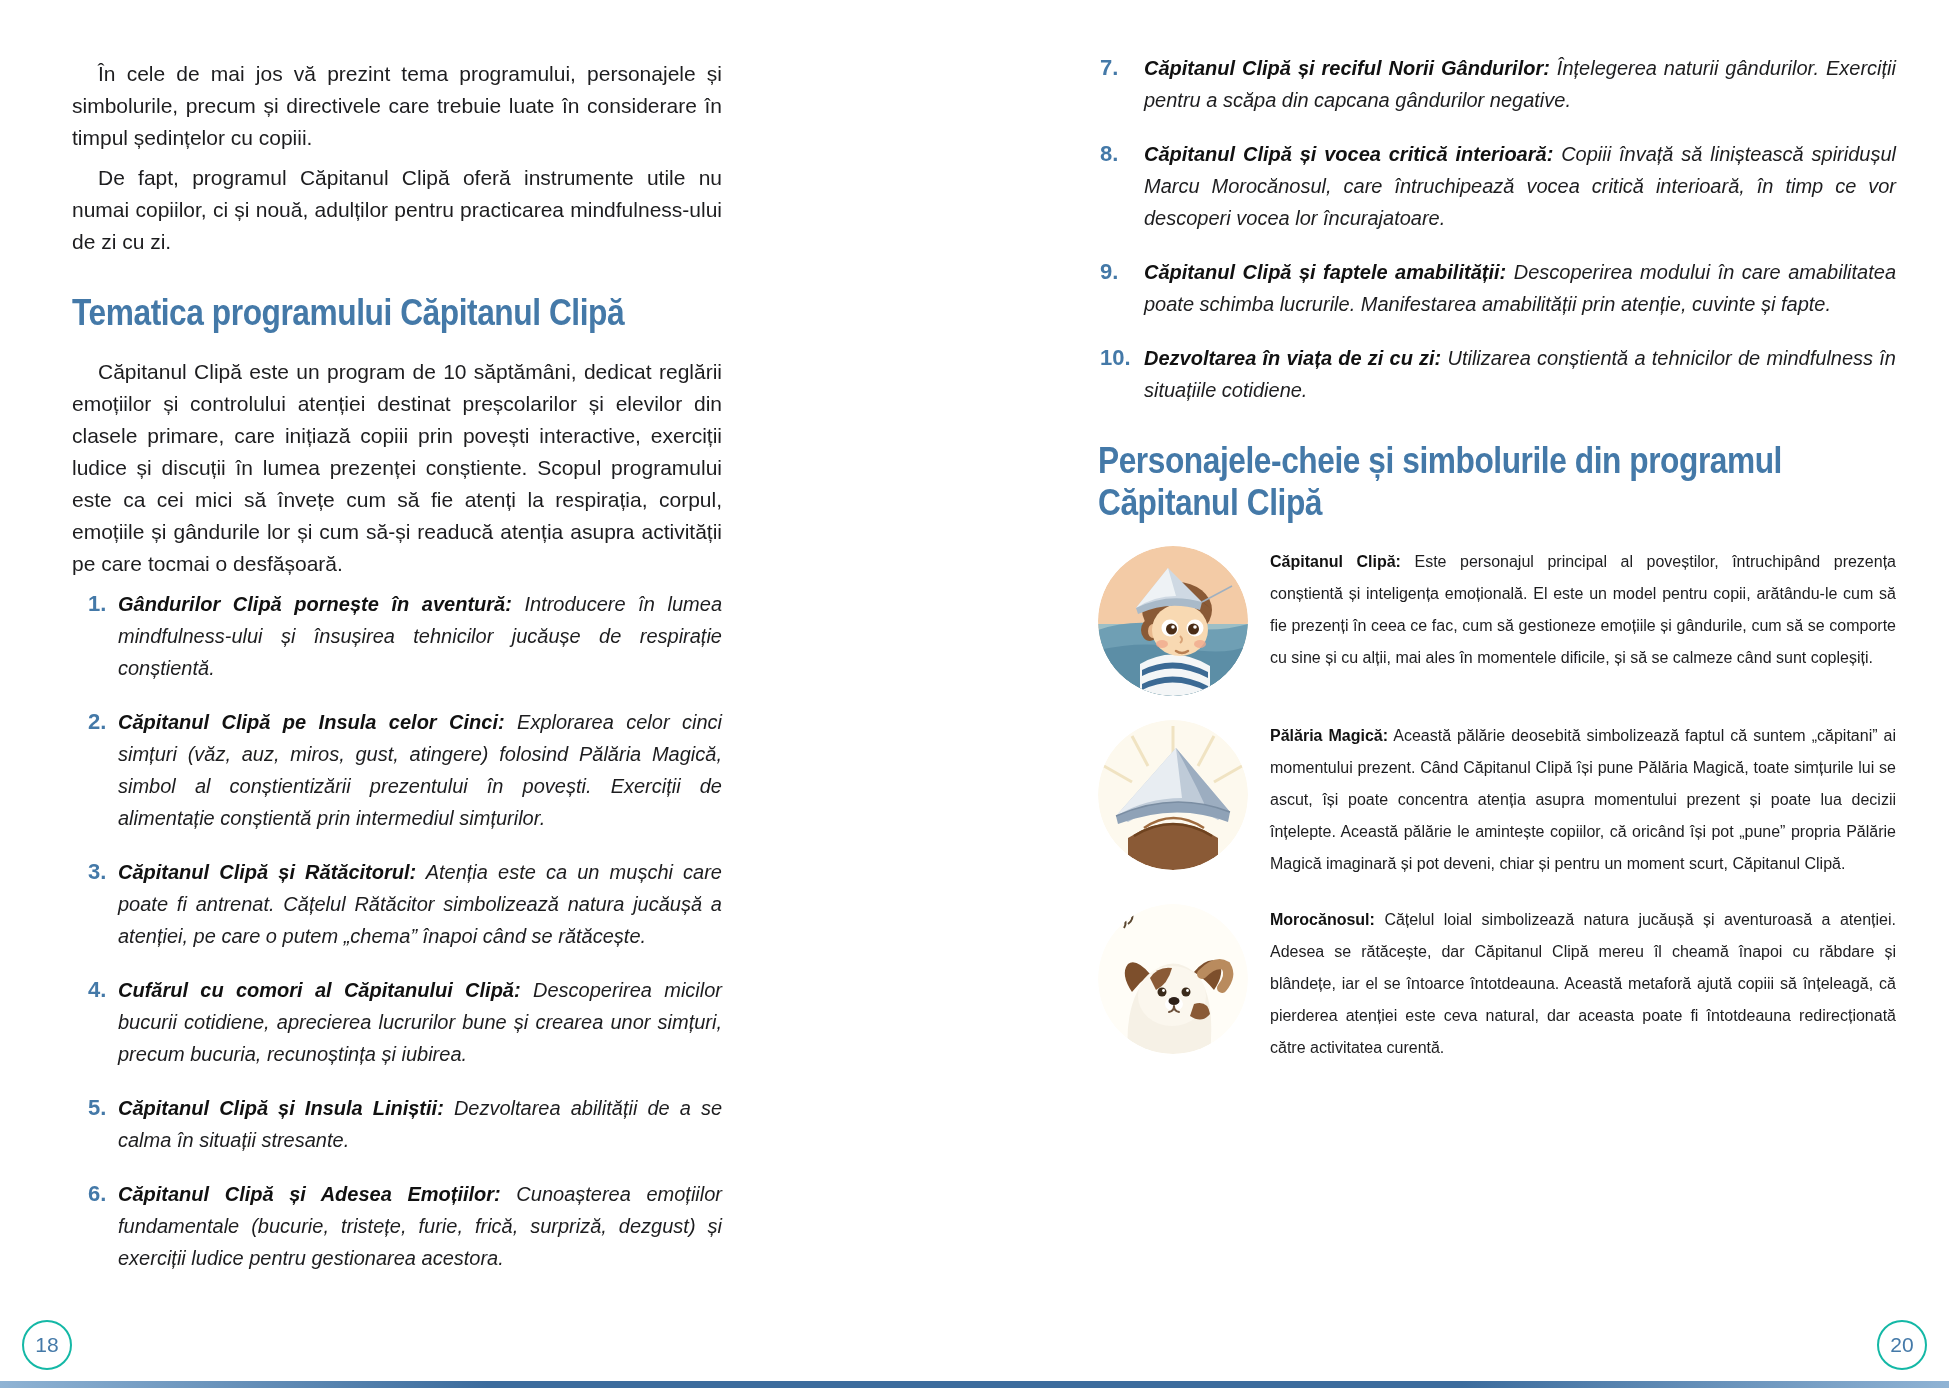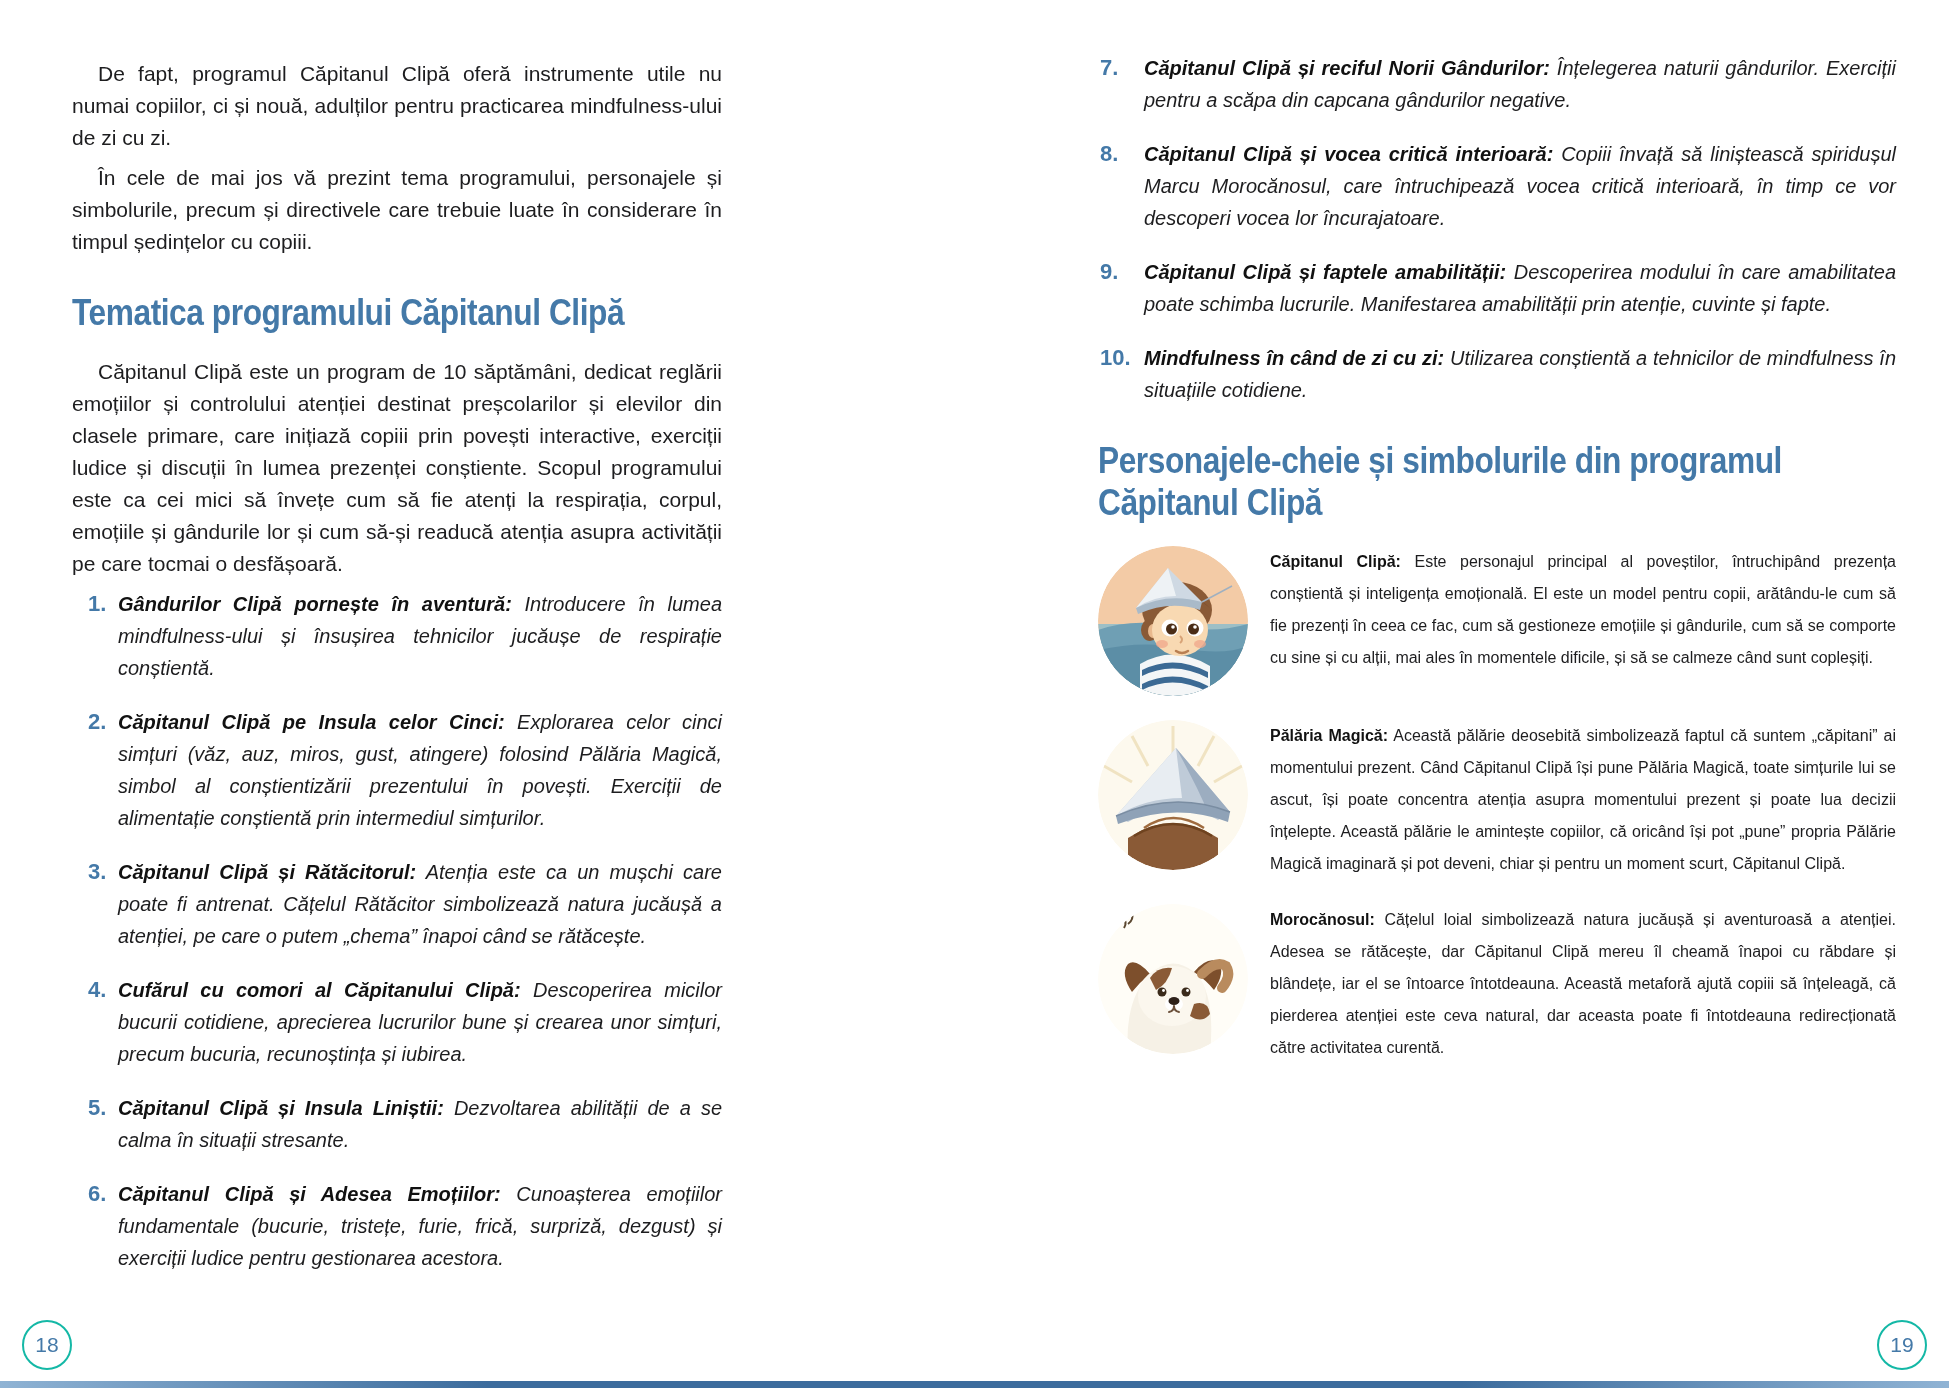--- a/index.html
+++ b/index.html
@@ -45,22 +45,22 @@
 
   .bottom-bar{
     position:absolute;left:0;bottom:0;width:1949px;height:7px;
     background:linear-gradient(to right,#8fb3d4 0%,#3c6c9d 25%,#3c6c9d 75%,#8fb3d4 100%);
   }
 </style>
 </head>
 <body>
 
 <div class="page page-left">
+  <p class="body">În cele de mai jos vă prezint tema programului, personajele și simbolurile, precum și directivele care trebuie luate în considerare în timpul ședințelor cu copiii.</p>
   <p class="body">De fapt, programul Căpitanul Clipă oferă instrumente utile nu numai copiilor, ci și nouă, adulților pentru practicarea mindfulness-ului de zi cu zi.</p>
-  <p class="body">În cele de mai jos vă prezint tema programului, personajele și simbolurile, precum și directivele care trebuie luate în considerare în timpul ședințelor cu copiii.</p>
 
   <h1 class="section">Tematica programului Căpitanul Clipă</h1>
 
   <p class="body">Căpitanul Clipă este un program de 10 săptămâni, dedicat reglării emoțiilor și controlului atenției destinat preșcolarilor și elevilor din clasele primare, care inițiază copiii prin povești interactive, exerciții ludice și discuții în lumea prezenței conștiente. Scopul programului este ca cei mici să învețe cum să fie atenți la respirația, corpul, emoțiile și gândurile lor și cum să-și readucă atenția asupra activității pe care tocmai o desfășoară.</p>
 
 
   <div class="item">
     <span class="num">1.</span>
     <p><b>Gândurilor Clipă pornește în aventură:</b> <span>Introducere în lumea mindfulness-ului și însușirea tehnicilor jucăușe de respirație conștientă.</span></p>
   </div>
@@ -94,21 +94,21 @@
   <div class="item">
     <span class="num">8.</span>
     <p><b>Căpitanul Clipă și vocea critică interioară:</b> <span>Copiii învață să liniștească spiridușul Marcu Morocănosul, care întruchipează vocea critică interioară, în timp ce vor descoperi vocea lor încurajatoare.</span></p>
   </div>
   <div class="item">
     <span class="num">9.</span>
     <p><b>Căpitanul Clipă și faptele amabilității:</b> <span>Descoperirea modului în care amabilitatea poate schimba lucrurile. Manifestarea amabilității prin atenție, cuvinte și fapte.</span></p>
   </div>
   <div class="item">
     <span class="num">10.</span>
-    <p><b>Mindfulness în când de zi cu zi:</b> <span>Utilizarea conștientă a tehnicilor de mindfulness în situațiile cotidiene.</span></p>
+    <p><b>Dezvoltarea în viața de zi cu zi:</b> <span>Utilizarea conștientă a tehnicilor de mindfulness în situațiile cotidiene.</span></p>
   </div>
 
   <h1 class="section wrap">Personajele-cheie și simbolurile din programul Căpitanul Clipă</h1>
 
   <div class="char">
     <div class="char-img">
       <svg viewBox="0 0 150 150" xmlns="http://www.w3.org/2000/svg">
         <defs>
             <clipPath id="cc1">
               <circle cx="75" cy="75" r="75"></circle>
@@ -208,16 +208,16 @@
       </svg>
     </div>
     <p><b>Morocănosul:</b> <span>Cățelul loial simbolizează natura jucăușă și aventuroasă a atenției. Adesea se rătăcește, dar Căpitanul Clipă mereu îl cheamă înapoi cu răbdare și blândețe, iar el se întoarce întotdeauna. Această metaforă ajută copiii să înțeleagă, că pierderea atenției este ceva natural, dar aceasta poate fi întotdeauna redirecționată către activitatea curentă.</span></p>
   </div>
 </div>
 
 <div class="page-circle left">
   <span>18</span>
 </div>
 <div class="page-circle right">
-  <span>19</span>
+  <span>20</span>
 </div>
 
 <div class="bottom-bar"></div>
 
 </body></html>

